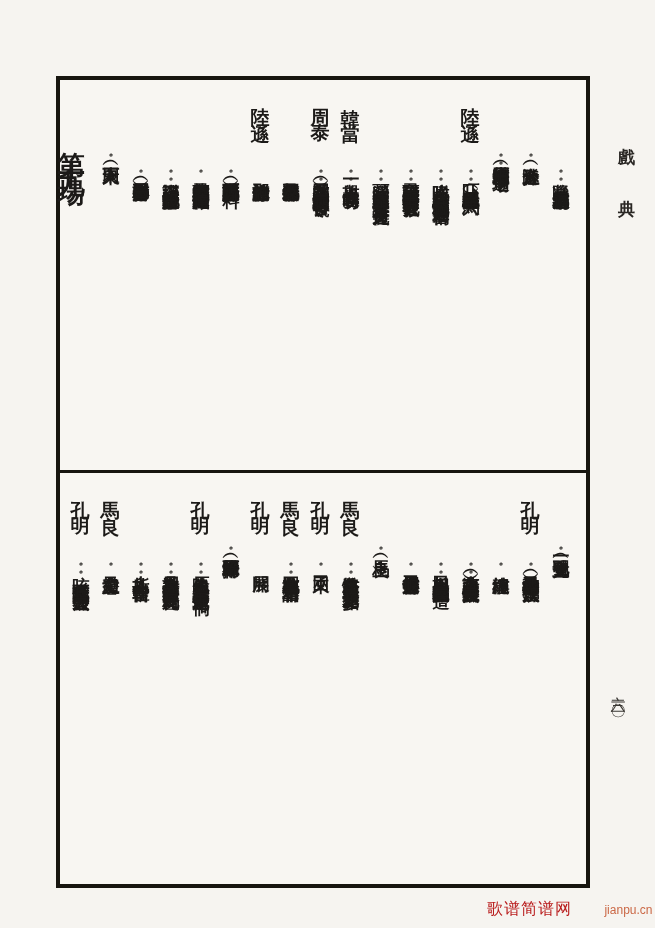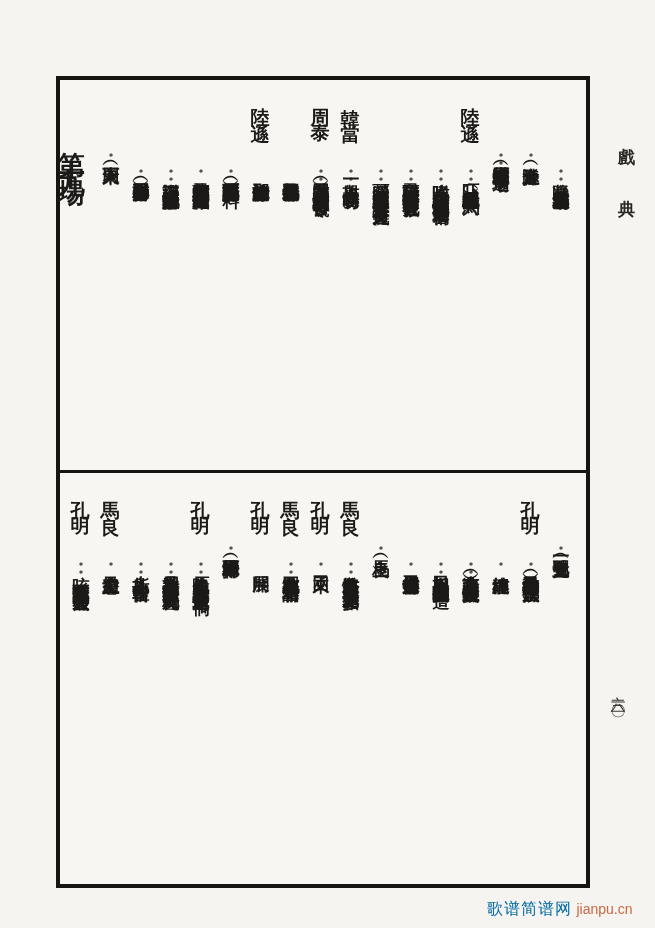--- a/index.html
+++ b/index.html
@@ -57,22 +57,22 @@
   .page-number{
     position:absolute;left:610px;top:684px;
     writing-mode:vertical-rl;text-orientation:upright;
     font-size:15px;line-height:1;letter-spacing:4px;color:#3a3733;
   }
   .watermark{
     position:absolute;left:487px;top:899px;
     font-family:"Liberation Sans", sans-serif;
     font-size:16px;white-space:nowrap;
   }
-  .watermark .wm-name{color:#0369a1;letter-spacing:1px;}
-  .watermark .wm-url{color:#cb6947;font-size:14px;}
+  .watermark .wm-name{color:#b91c1c;letter-spacing:1px;}
+  .watermark .wm-url{color:#cb6947;font-size:12px;margin-left:28px;}
 </style>
 </head>
 <body>
 
 <div class="frame">
   <div class="section section-top" id="section-top">
       <div class="col kind-dialogue">
         <div class="col-header"></div>
         <div class="col-text">凝眸<span class="circ">。</span>都只爲名利鎖緊邐逗<span class="circ">。</span></div>
       </div>

